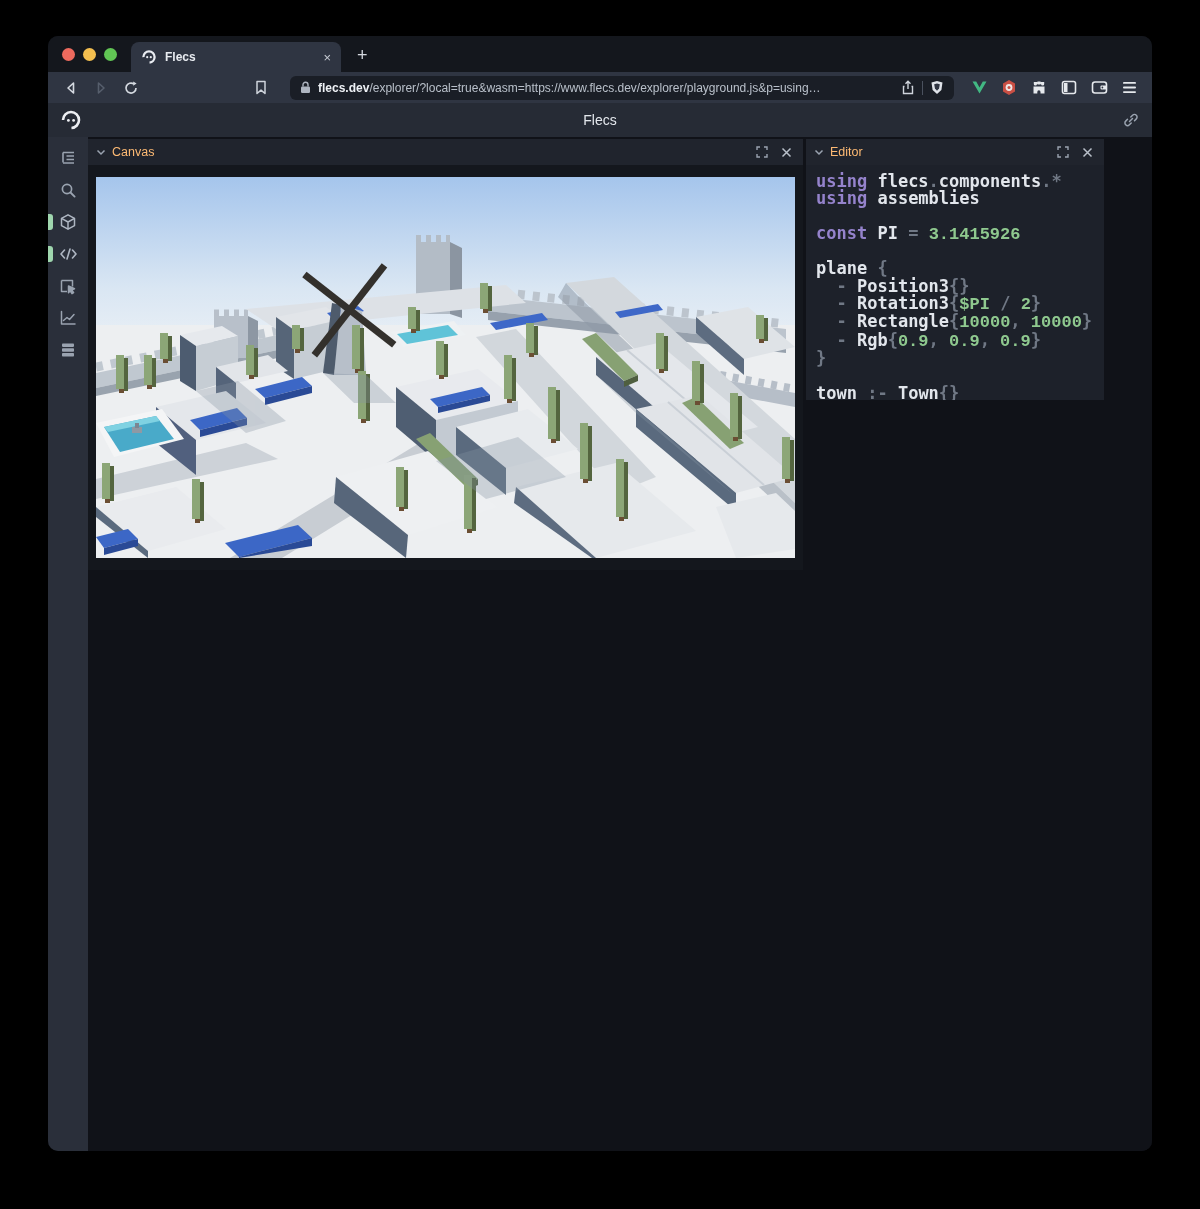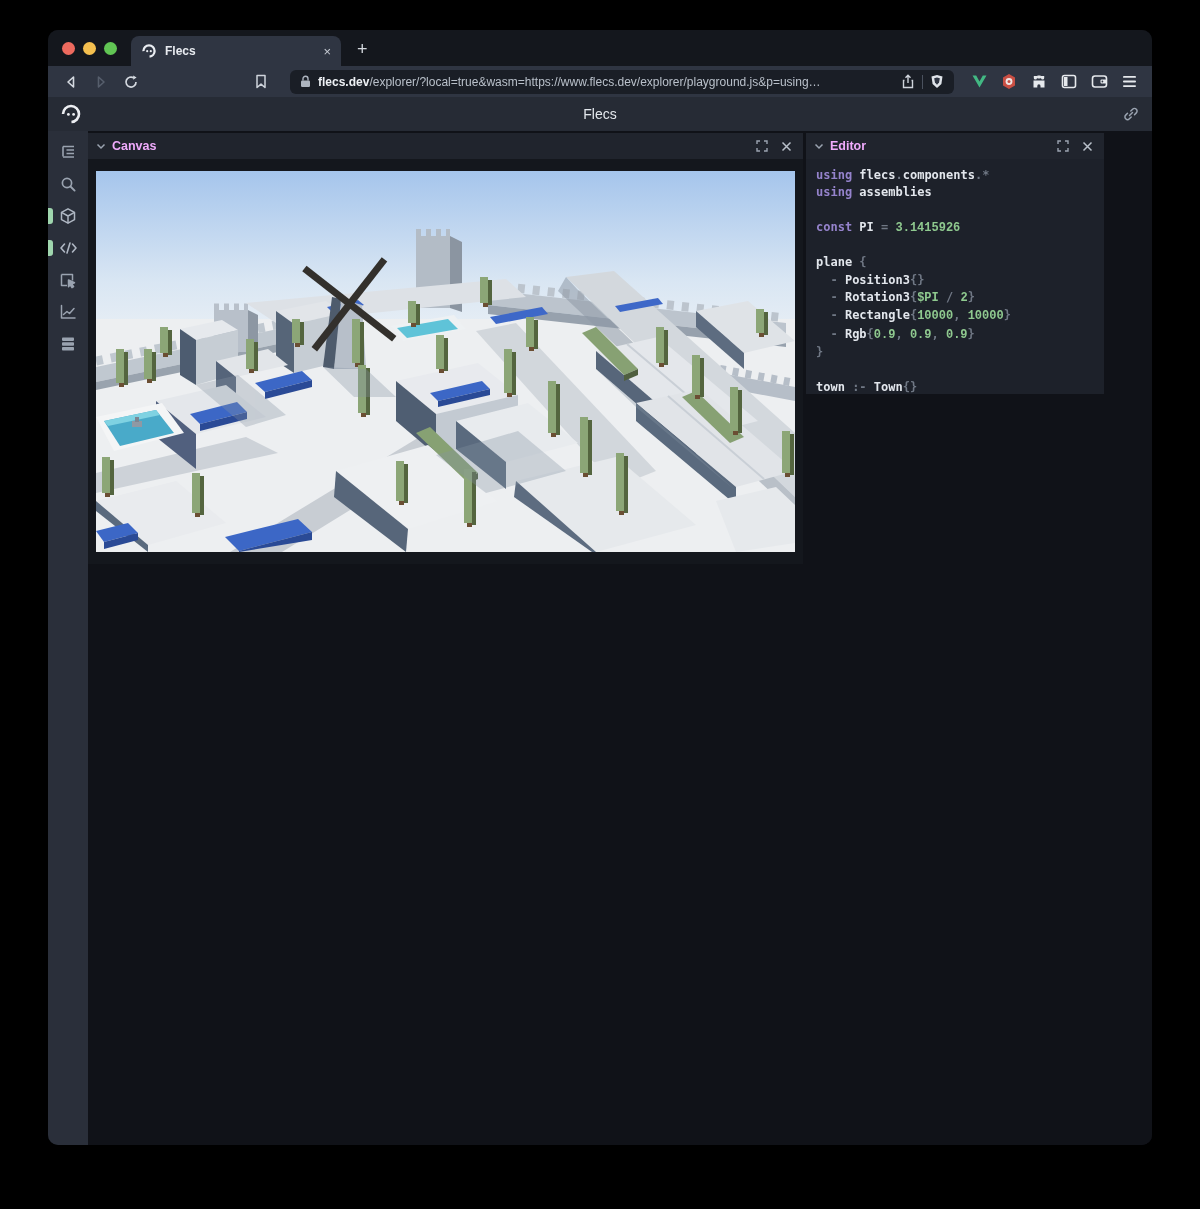--- a/index.html
+++ b/index.html
@@ -1,19 +1,19 @@
 <!DOCTYPE html>
 <html><head>
 <meta charset="utf-8">
 <style>
   * { margin:0; padding:0; box-sizing:border-box; }
   html,body { width:1200px; height:1209px; background:#000; overflow:hidden;
     font-family:"Liberation Sans","DejaVu Sans",sans-serif; }
 
-  .window { position:absolute; left:48px; top:30px; width:1104px; height:1115px;
+  .window { position:absolute; left:48px; top:36px; width:1104px; height:1115px;
     border-radius:10px; overflow:hidden; background:#101218; display:flex; flex-direction:column; }
 
   
   .tabstrip { height:36px; background:#14171d; display:flex; align-items:flex-end; flex-shrink:0; }
   .traffic { display:flex; gap:8px; align-items:center; height:100%; padding:0 14px 0 14px; }
   .dot { width:13px; height:13px; border-radius:50%; }
   .dot.r { background:#ed6a5e; } .dot.y { background:#f4bf4f; } .dot.g { background:#61c554; }
   .tab { height:30px; width:210px; background:#2f3542; border-radius:8px 8px 0 0;
     display:flex; align-items:center; padding:0 10px; gap:8px; }
   .tab-title { color:#e8ebf0; font-size:12px; font-weight:bold; flex:1; }
@@ -41,30 +41,30 @@
     align-items:center; padding-top:8px; gap:6px; flex-shrink:0; position:relative; }
   .side-btn { width:30px; height:26px; display:flex; align-items:center; justify-content:center;
     position:relative; }
   .side-ind { position:absolute; left:-5px; top:5px; width:5px; height:16px;
     border-radius:0 3px 3px 0; background:#9fd6ae; }
   .content { flex:1; position:relative; background:#101218; }
 
   .panel { position:absolute; display:flex; flex-direction:column; }
   .panel-head { height:26px; background:#20242d; display:flex; align-items:center;
     padding:0 8px; gap:6px; flex-shrink:0; }
-  .panel-title { color:#f0abfc; font-size:12.5px; font-weight:bold; flex:1; }
+  .panel-title { color:#fdba74; font-size:12.5px; font-weight:normal; flex:1; }
   .ph-ic { display:flex; align-items:center; justify-content:center; width:18px; height:18px; }
 
   #canvas-panel { left:0; top:2px; width:715px; height:430px; }
   .canvas-body { flex:1; background:#14171d; padding:12px 8px; }
   .viewport { width:699px; height:381px; display:block; }
 
   #editor-panel { left:718px; top:2px; width:298px; height:261px; }
   .editor-body { flex:1; background:#1d212a; padding:8px 10px; overflow:hidden; }
-  .code { font-family:"DejaVu Sans Mono","Liberation Mono",monospace; font-size:12px;
+  .code { font-family:"DejaVu Sans Mono","Liberation Mono",monospace; font-size:17px;
     font-weight:bold; line-height:17.3px; white-space:pre; }
   .tk-k { color:#9583cc; }
   .tk-i { color:#e2e6ec; }
   .tk-p { color:#707885; }
   .tk-n { color:#8fc98f;font-family:Liberation Mono, monospace; }
 </style>
 </head>
 <body>
 
 <div class="window">

